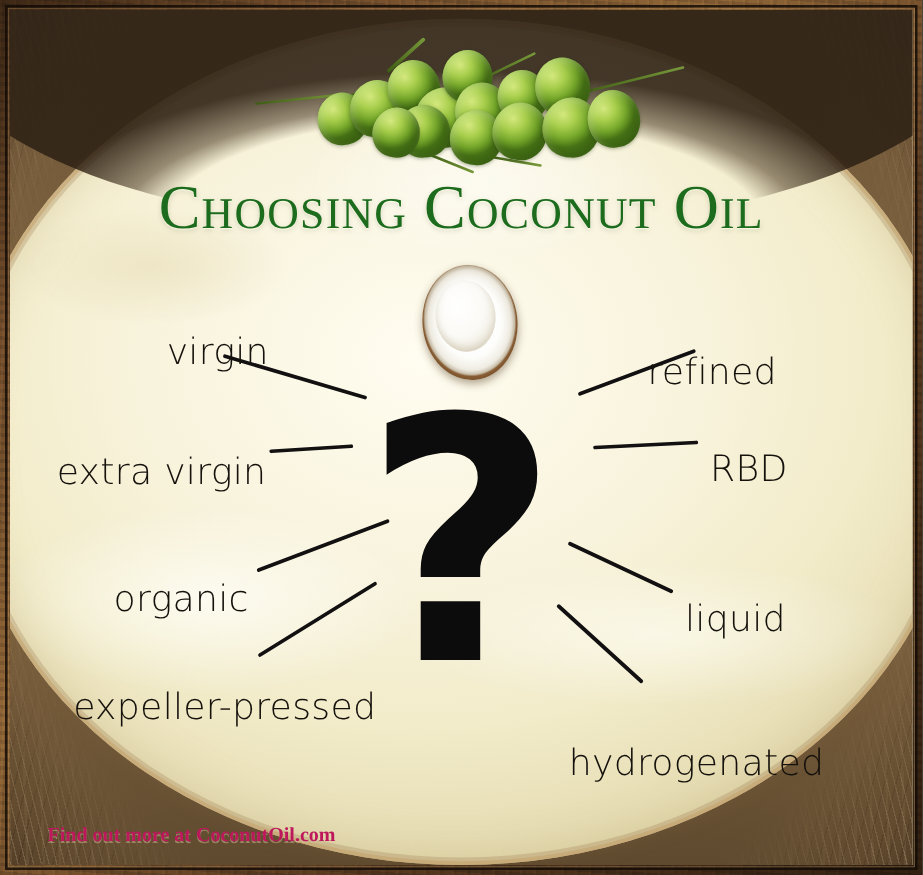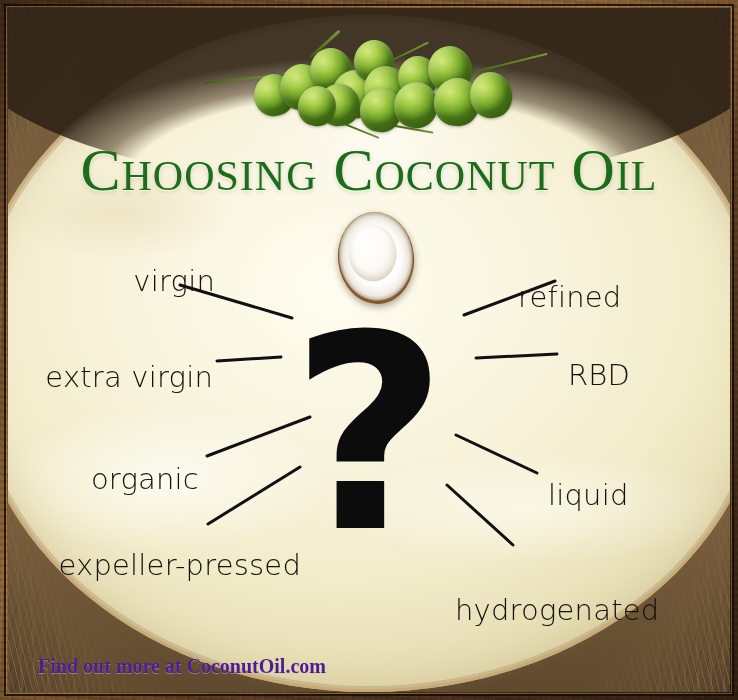--- a/index.html
+++ b/index.html
@@ -112,21 +112,21 @@
     background:linear-gradient(90deg,#3e5c14,#78993a);
     transform-origin:left center;border-radius:2px;
   }
 
   
   .title{
     position:absolute;left:0;right:0;top:128px;
     text-align:center;
     font-family:"Liberation Serif", serif;
     font-variant:small-caps;
-    font-size:60px;
+    font-size:50px;
     letter-spacing:1px;
     color:#1d6b1d;
     text-shadow:0 1px 1px rgba(255,255,235,.85), 0 2px 4px rgba(120,130,90,.30);
     white-space:nowrap;
   }
 
   
   .halfnut{
     position:absolute;left:330px;top:204px;width:76px;height:92px;
     border-radius:50%;
@@ -166,23 +166,23 @@
     white-space:nowrap;
     letter-spacing:.2px;
   }
   .label.r{text-align:left;}
   .label.l{text-align:right;}
 
   
   .footer{
     position:absolute;left:30px;bottom:14px;
     font-family:"Liberation Serif", serif;
-    font-size:20px;
+    font-size:16px;
     font-weight:700;
-    color:#4c1d95;
+    color:#be185d;
     white-space:nowrap;
     text-shadow:0 1px 0 rgba(225,200,160,.45);
   }
 </style>
 </head>
 <body>
 
 <div id="poster">
 
   <div class="frame-outer">

